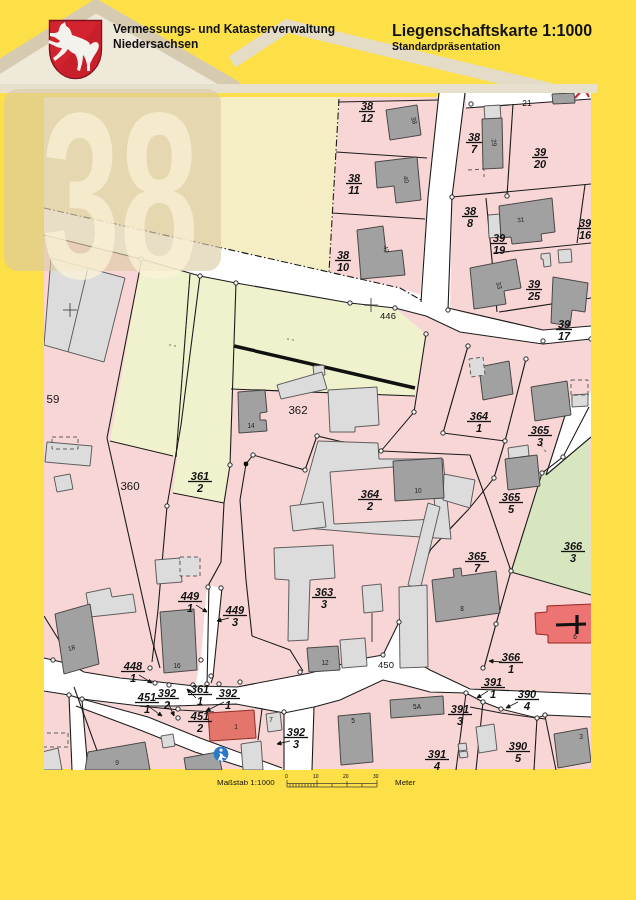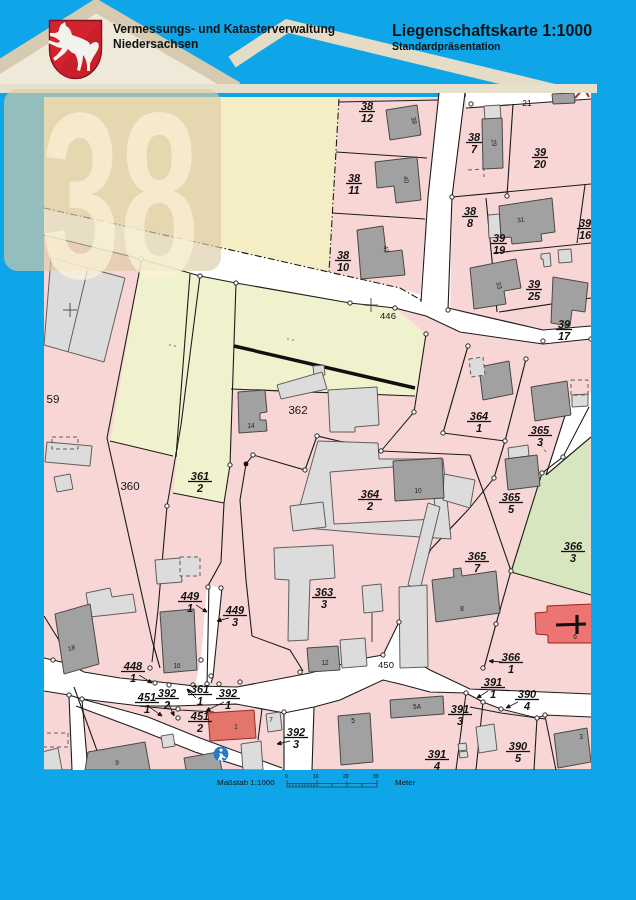--- a/index.html
+++ b/index.html
@@ -1,16 +1,16 @@
 <!DOCTYPE html>
 <html><head>
 <meta charset="utf-8">
 <style>
 html,body{margin:0;padding:0;background:#fff;}
-#page{position:relative;width:636px;height:900px;background:#0ea5e9;overflow:hidden;
+#page{position:relative;width:636px;height:900px;background:#fde047;overflow:hidden;
 font-family:"Liberation Sans",sans-serif;}
 svg{position:absolute;left:0;top:0;}
 </style>
 </head>
 <body>
 <div id="page">
 <svg width="636" height="900" viewBox="0 0 636 900">
 <defs>
 <clipPath id="mapclip">
           <rect x="44" y="93" width="547" height="677"></rect>

